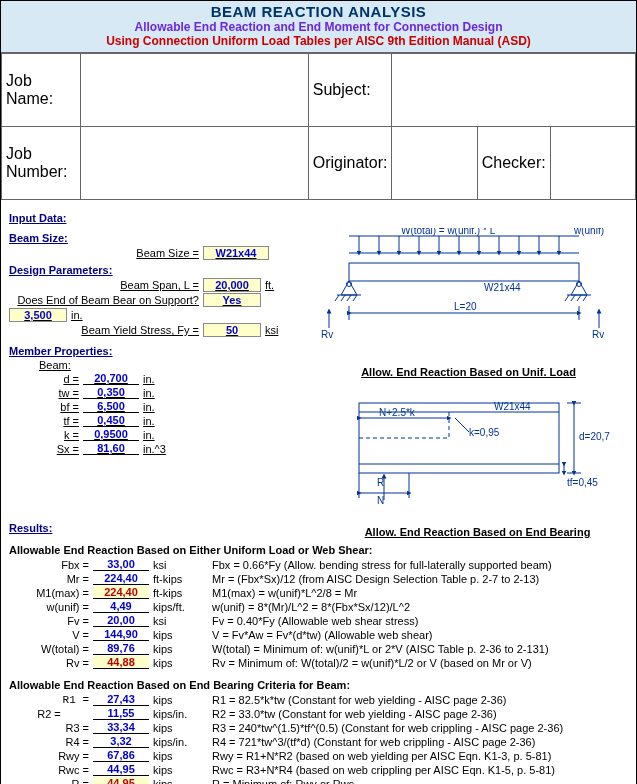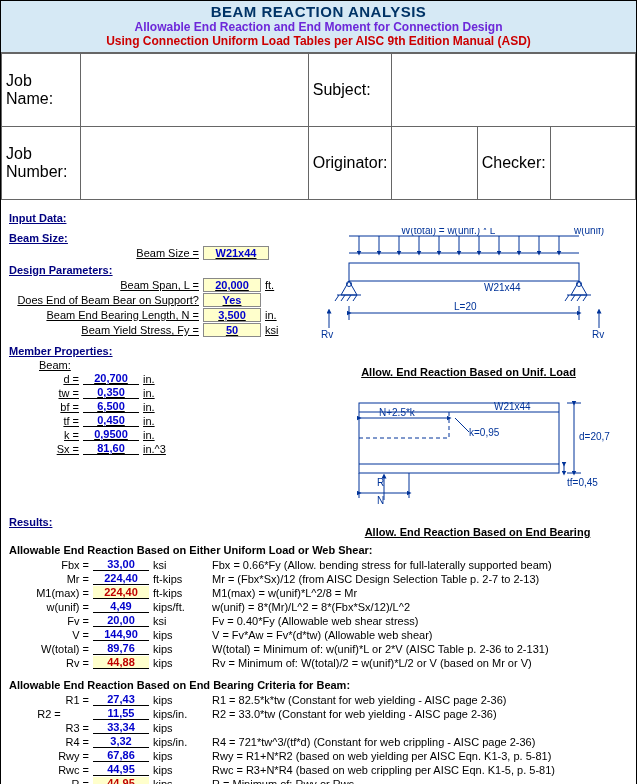--- a/index.html
+++ b/index.html
@@ -74,21 +74,20 @@
         <div class="row">
             <div class="rlabel" style="width:190px">Beam Span, L =</div>
             <span class="val in">20,000</span>
             <span class="units">ft.</span>
           </div>
         <div class="row">
             <div class="rlabel" style="width:190px">Does End of Beam Bear on Support?</div>
             <span class="val in">Yes</span>
           </div>
         <div class="row">
-            <div class="rlabel" style="width:190px">Beam End Bearing Length, N =</div>
             <span class="val in">3,500</span>
             <span class="units">in.</span>
           </div>
         <div class="row">
             <div class="rlabel" style="width:190px">Beam Yield Stress, Fy =</div>
             <span class="val in">50</span>
             <span class="units">ksi</span>
           </div>
 
         <div class="subsec" style="margin-top:8px">Member Properties:</div>
@@ -230,21 +229,21 @@
           <text x="160" y="48" font-size="10" fill="#003399">k=0,95</text>
           <text x="185" y="22" font-size="10" fill="#003399">W21x44</text>
           <text x="270" y="52" font-size="10" fill="#003399">d=20,7</text>
           <text x="258" y="98" font-size="10" fill="#003399">tf=0,45</text>
           <text x="68" y="98" font-size="10" fill="#003399">R</text>
           <text x="68" y="116" font-size="10" fill="#003399">N</text>
         </svg>
       </div>
     </div>
 
-    <div class="cols" style="gap:8px;">
+    <div class="cols" style="align-items:flex-end;gap:8px;">
       <div class="sec" style="width:310px">Results:</div>
       <div class="dcap" style="flex:1;text-align:center">Allow. End Reaction Based on End Bearing</div>
     </div>
 
     <div style="font-weight:bold; margin:6px 0 2px 0;">Allowable End Reaction Based on Either Uniform Load or Web Shear:</div>
     <div id="blockA">
         <div class="row">
           <div class="rlabel" style="width: 80px;">Fbx =</div>
           <span class="val out">33,00</span>
           <span class="units" style="min-width: 45px; display: inline-block;">ksi</span>
@@ -290,35 +289,36 @@
           <div class="rlabel" style="width: 80px;">Rv =</div>
           <span class="val hi">44,88</span>
           <span class="units" style="min-width: 45px; display: inline-block;">kips</span>
           <span class="desc">Rv = Minimum of:  W(total)/2 = w(unif)*L/2  or  V  (based on Mr or V)</span>
         </div>
       </div>
 
     <div style="font-weight:bold; margin:10px 0 2px 0;">Allowable End Reaction Based on End Bearing Criteria for Beam:</div>
     <div id="blockB">
         <div class="row">
-          <div class="rlabel" style="width: 80px;">R1 =</div>
+          <div class="rlabel" style="width: 80px; font-family: Liberation Mono, monospace;">R1 =</div>
           <span class="val out">27,43</span>
           <span class="units" style="min-width: 45px; display: inline-block;">kips</span>
           <span class="desc">R1 = 82.5*k*tw  (Constant for web yielding - AISC page 2-36)</span>
         </div>
         <div class="row">
           <div class="rlabel" style="width: 80px; text-align: center;">R2 =</div>
           <span class="val out">11,55</span>
           <span class="units" style="min-width: 45px; display: inline-block;">kips/in.</span>
           <span class="desc">R2 = 33.0*tw  (Constant for web yielding - AISC page 2-36)</span>
         </div>
         <div class="row">
           <div class="rlabel" style="width: 80px;">R3 =</div>
           <span class="val out">33,34</span>
           <span class="units" style="min-width: 45px; display: inline-block;">kips</span>
+          <span class="desc">R3 = 240*tw^(1.5)*tf^(0.5)  (Constant for web crippling - AISC page 2-36)</span>
         </div>
         <div class="row">
           <div class="rlabel" style="width: 80px;">R4 =</div>
           <span class="val out">3,32</span>
           <span class="units" style="min-width: 45px; display: inline-block;">kips/in.</span>
           <span class="desc">R4 = 721*tw^3/(tf*d)  (Constant for web crippling - AISC page 2-36)</span>
         </div>
         <div class="row">
           <div class="rlabel" style="width: 80px;">Rwy =</div>
           <span class="val out">67,86</span>

